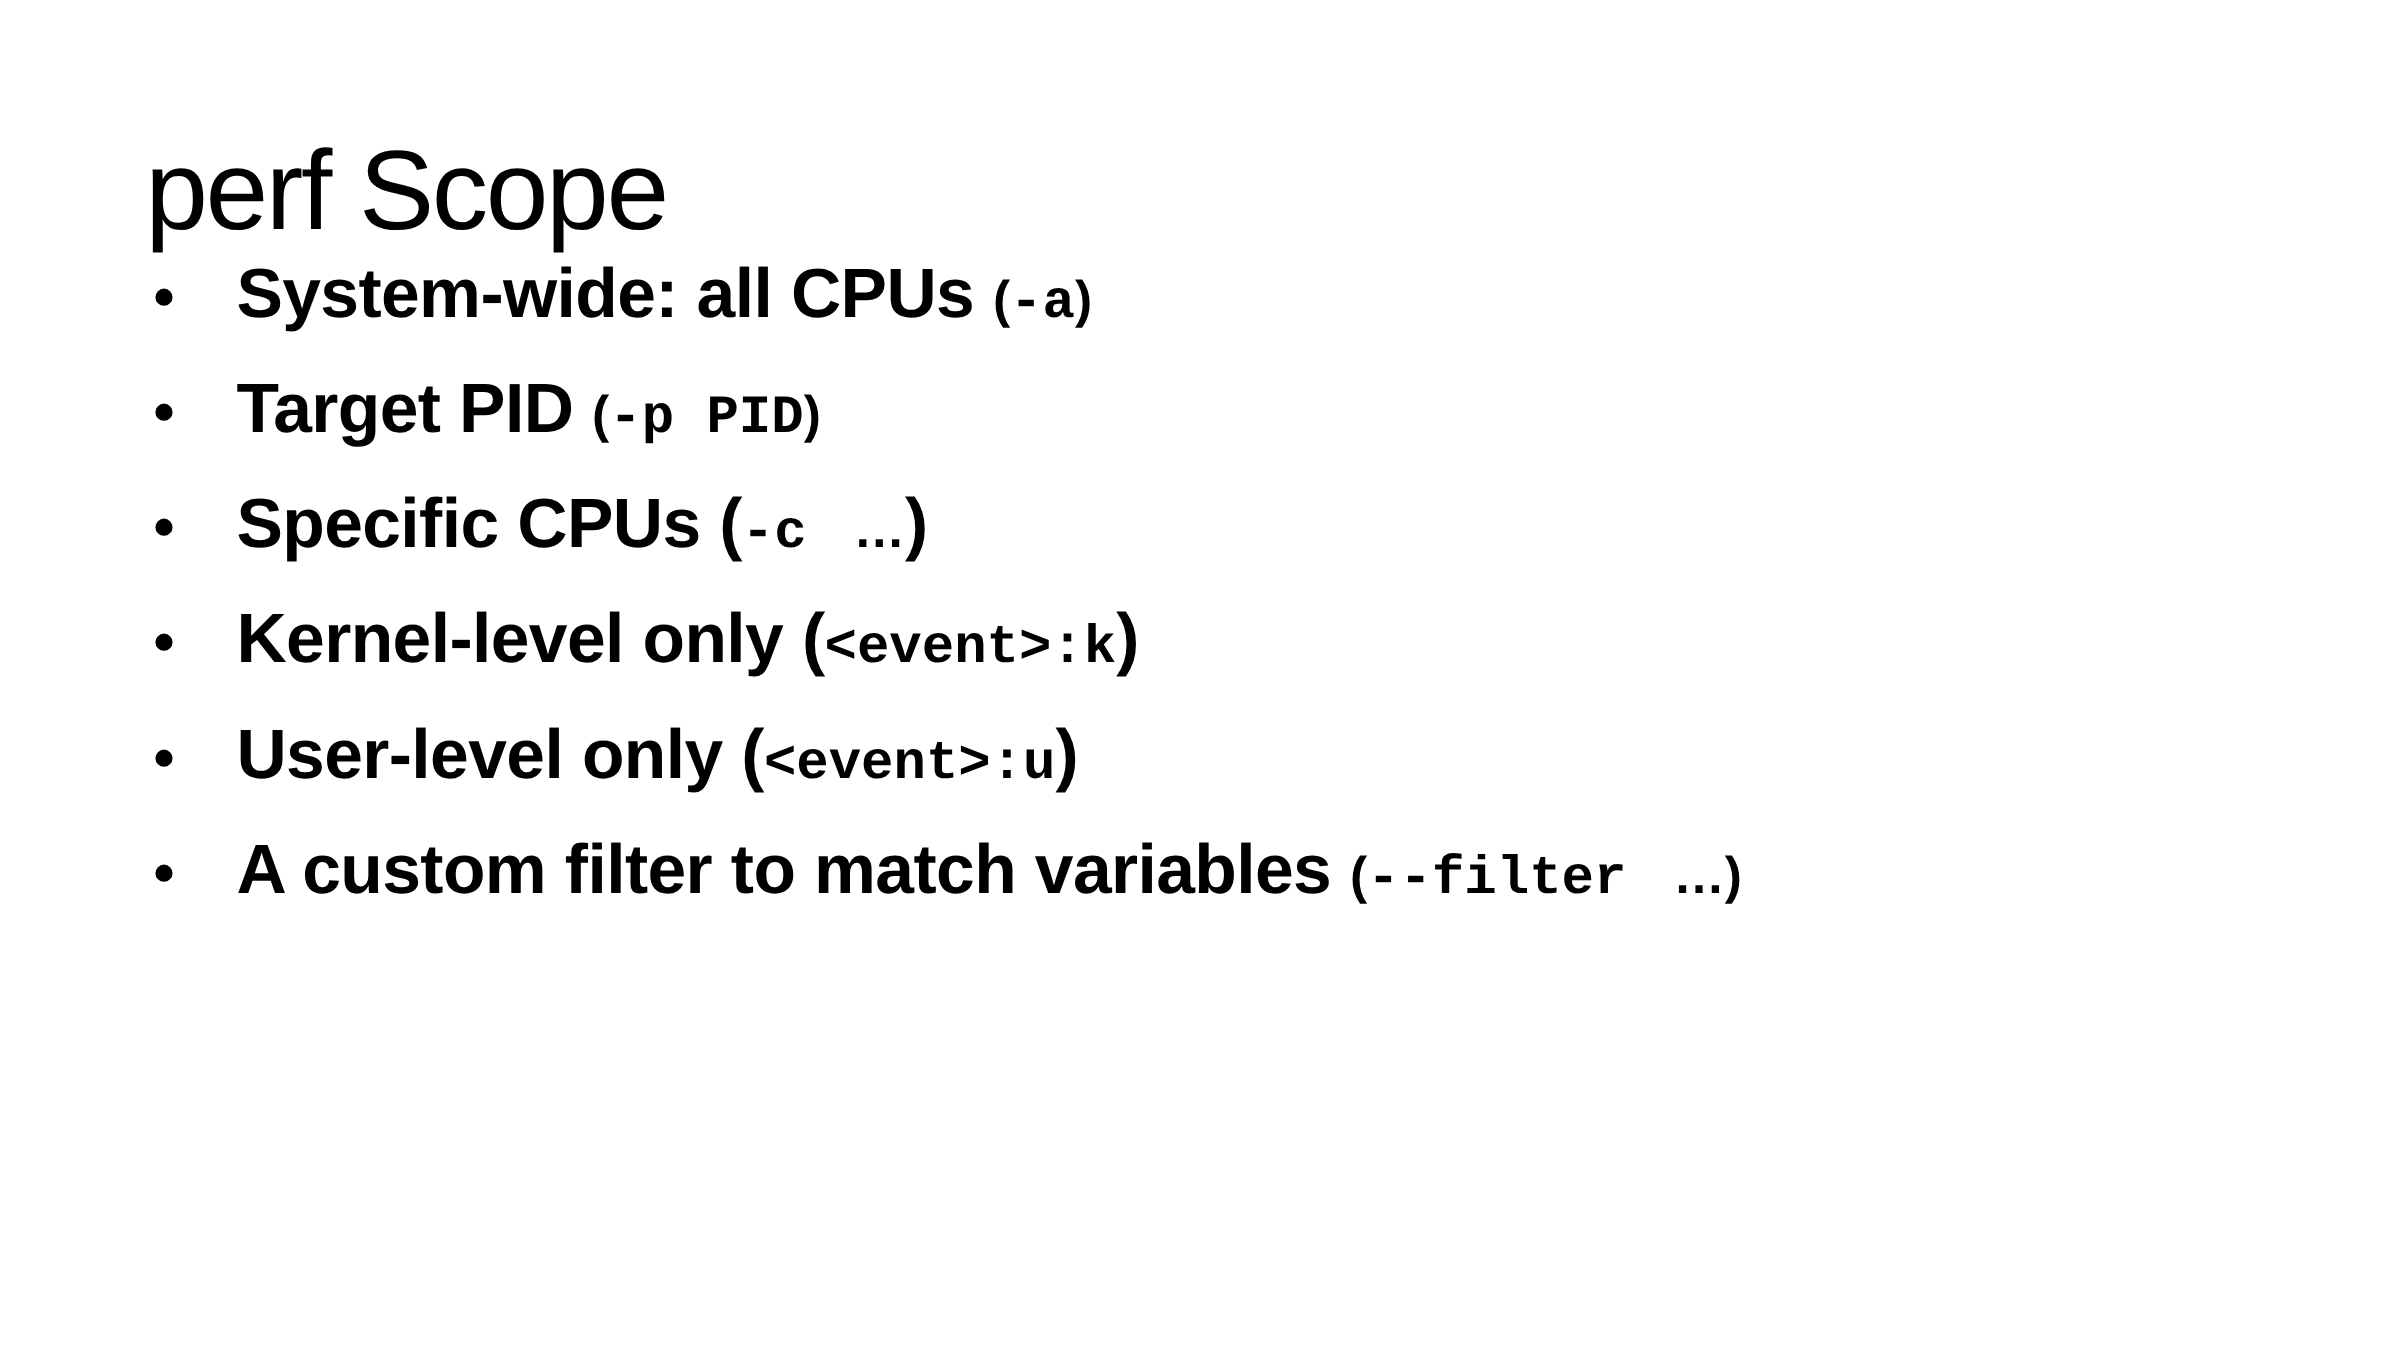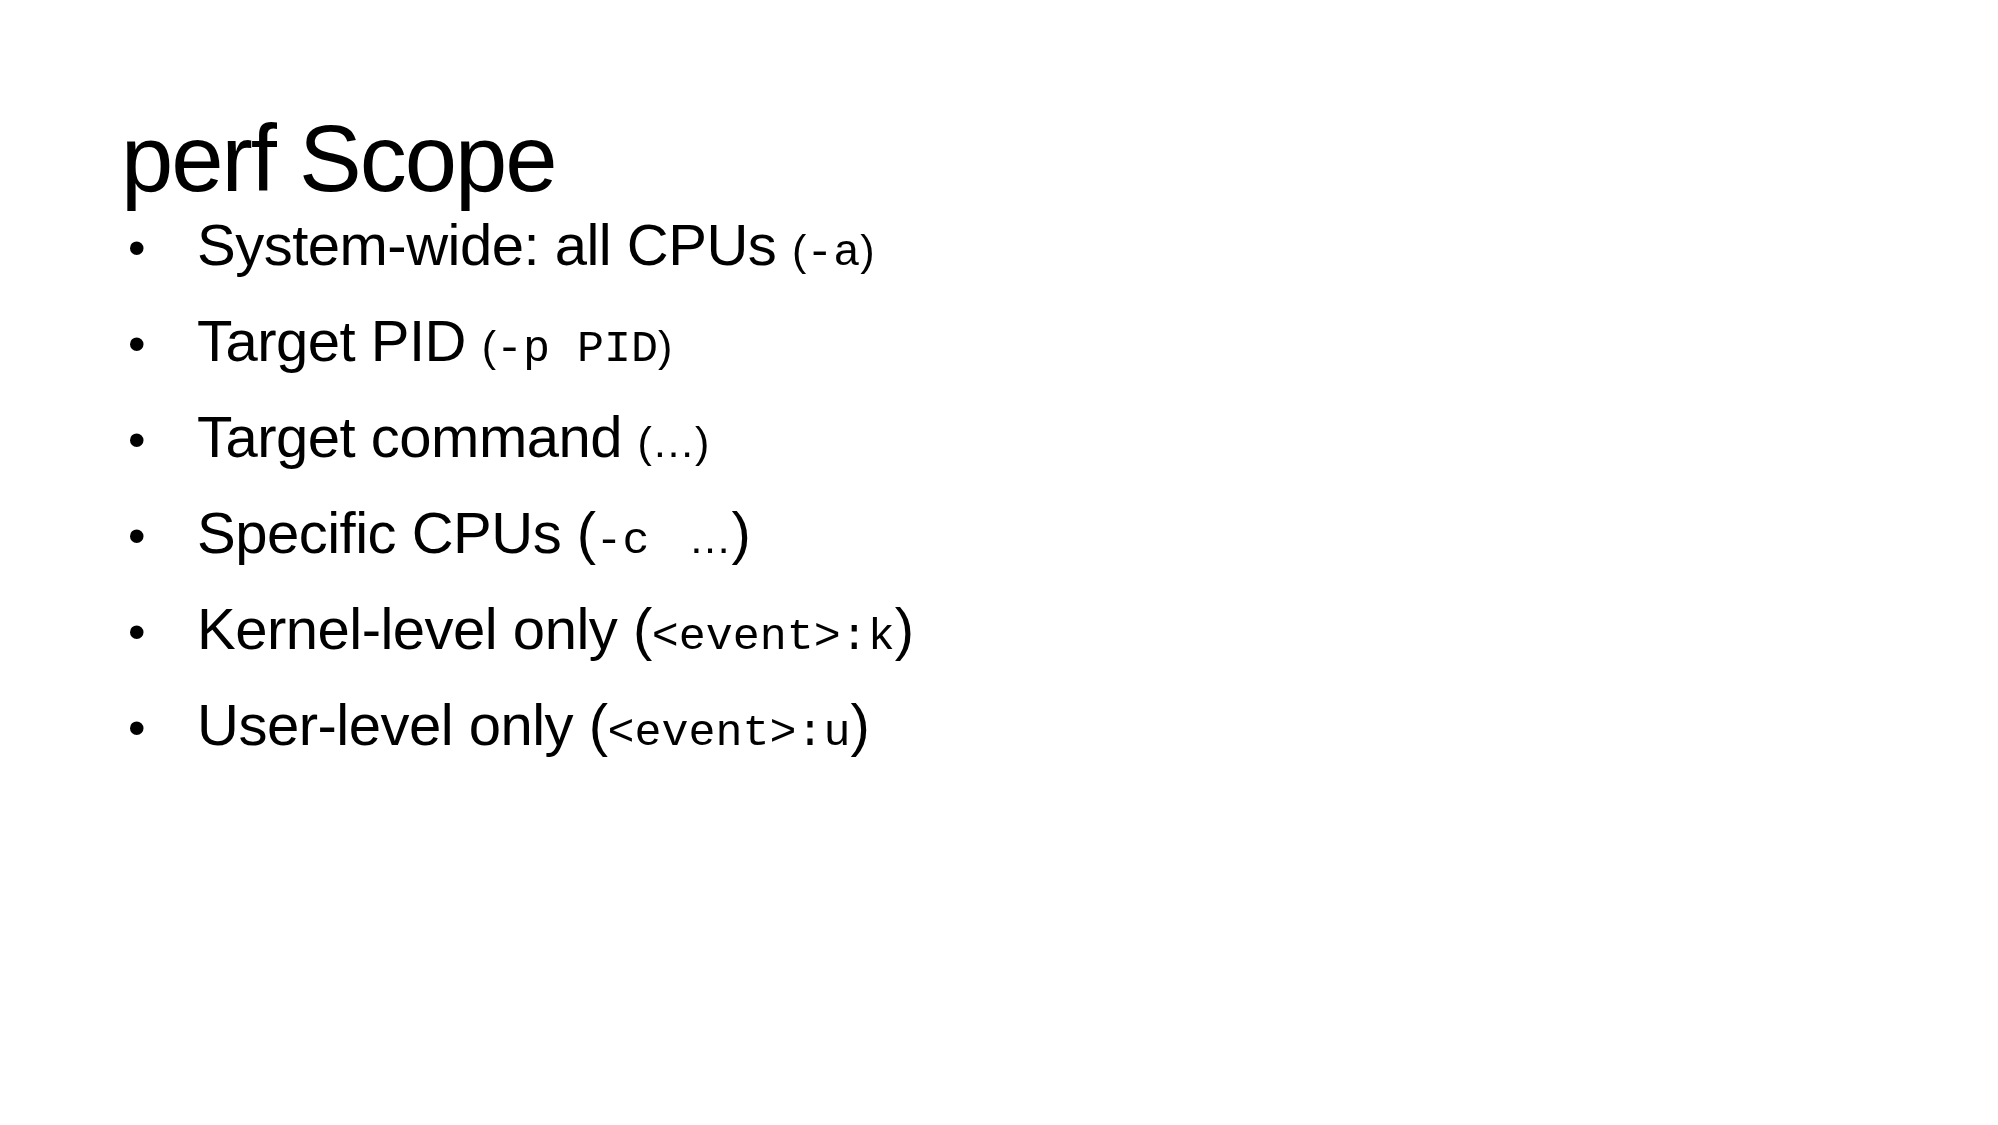--- a/index.html
+++ b/index.html
@@ -38,20 +38,21 @@
     top: 197px;
     width: 1780px;
     margin: 0;
     padding: 0;
     list-style: none;
   }
   .bullet-line {
     height: 96px;
     line-height: 96px;
     white-space: pre;
+    font-weight: bold;
   }
   .marker {
     display: inline-block;
     width: 69px;
     font-size: 50px;
     font-family: "Liberation Sans", sans-serif;
   }
   .seg {
     white-space: pre;
   }
@@ -71,18 +72,18 @@
 </style>
 </head>
 <body>
 
 <div class="slide">
   <h1 class="slide-title">perf Scope</h1>
 
   <ul class="bullet-list">
       <li class="bullet-line"><span class="marker">•</span><span class="seg seg-main">System-wide: all CPUs </span><span class="seg seg-small">(</span><span class="seg seg-mono">-a</span><span class="seg seg-small">)</span></li>
       <li class="bullet-line"><span class="marker">•</span><span class="seg seg-main">Target PID </span><span class="seg seg-small">(</span><span class="seg seg-mono">-p PID</span><span class="seg seg-small">)</span></li>
-      <li class="bullet-line"><span class="marker">•</span><span class="seg seg-main">Target command </span><span class="seg seg-small">(…)</span></li>
       <li class="bullet-line"><span class="marker">•</span><span class="seg seg-main">Specific CPUs (</span><span class="seg seg-mono">-c </span><span class="seg seg-small"> …</span><span class="seg seg-main">)</span></li>
       <li class="bullet-line"><span class="marker">•</span><span class="seg seg-main">Kernel-level only (</span><span class="seg seg-mono">&lt;event&gt;:k</span><span class="seg seg-main">)</span></li>
       <li class="bullet-line"><span class="marker">•</span><span class="seg seg-main">User-level only (</span><span class="seg seg-mono">&lt;event&gt;:u</span><span class="seg seg-main">)</span></li>
+      <li class="bullet-line"><span class="marker">•</span><span class="seg seg-main">A custom filter to match variables </span><span class="seg seg-small">(</span><span class="seg seg-mono">--filter </span><span class="seg seg-small"> …)</span></li>
     </ul>
 </div>
 
 </body></html>

